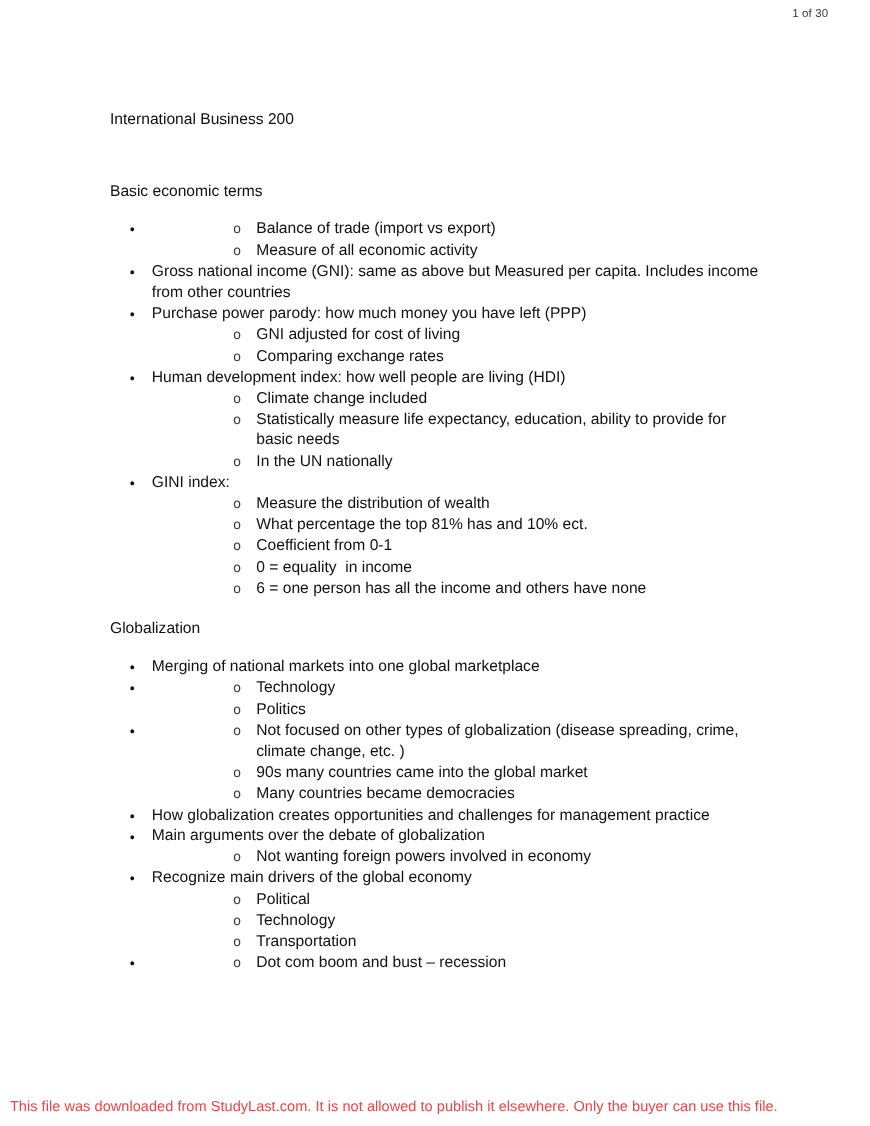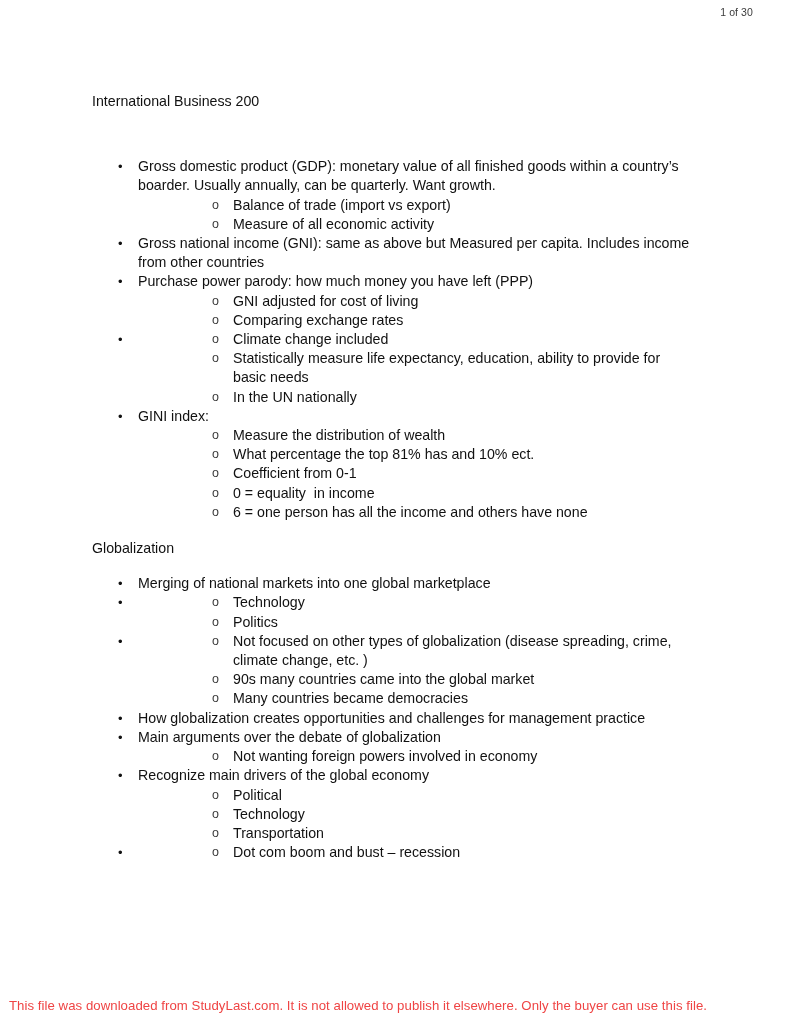--- a/index.html
+++ b/index.html
@@ -33,21 +33,21 @@
   #doc-body {
     position: absolute;
     left: 92px;
     top: 92px;
     width: 600px;
   }
   .para {
     font-size: 14.2px;
     line-height: 19.2px;
     color: #111111;
-    margin: 0;
+    margin: 8px;
   }
   #doc-title {
     margin-bottom: 46px;
   }
   #section-basic-terms {
     margin-bottom: 15px;
   }
   #section-globalization {
     margin-top: 17px;
     margin-bottom: 16px;
@@ -113,26 +113,26 @@
 <body>
 
 <div id="page">
 
   <div id="page-number">1 of 30</div>
 
   <div id="doc-body">
 
     <p class="para" id="doc-title">International Business 200</p>
 
+    <p class="para" id="section-basic-terms">Basic economic terms</p>
 
     <ul class="lvl1">
 
       <li class="item1">
         <span class="marker">•</span>
-        <span class="txt">Gross domestic product (GDP): monetary value of all finished goods within a country’s boarder. Usually annually, can be quarterly. Want growth.</span>
         <ul class="lvl2">
           <li class="item2">
             <span class="marker">o</span>
             <span class="txt">Balance of trade (import vs export)</span>
           </li>
           <li class="item2">
             <span class="marker">o</span>
             <span class="txt">Measure of all economic activity</span>
           </li>
         </ul>
@@ -153,20 +153,21 @@
           </li>
           <li class="item2">
             <span class="marker">o</span>
             <span class="txt">Comparing exchange rates</span>
           </li>
         </ul>
       </li>
 
       <li class="item1">
         <span class="marker">•</span>
+        <span class="txt">Human development index: how well people are living (HDI)</span>
         <ul class="lvl2">
           <li class="item2">
             <span class="marker">o</span>
             <span class="txt">Climate change included</span>
           </li>
           <li class="item2">
             <span class="marker">o</span>
             <span class="txt">Statistically measure life expectancy, education, ability to provide for basic needs</span>
           </li>
           <li class="item2">

